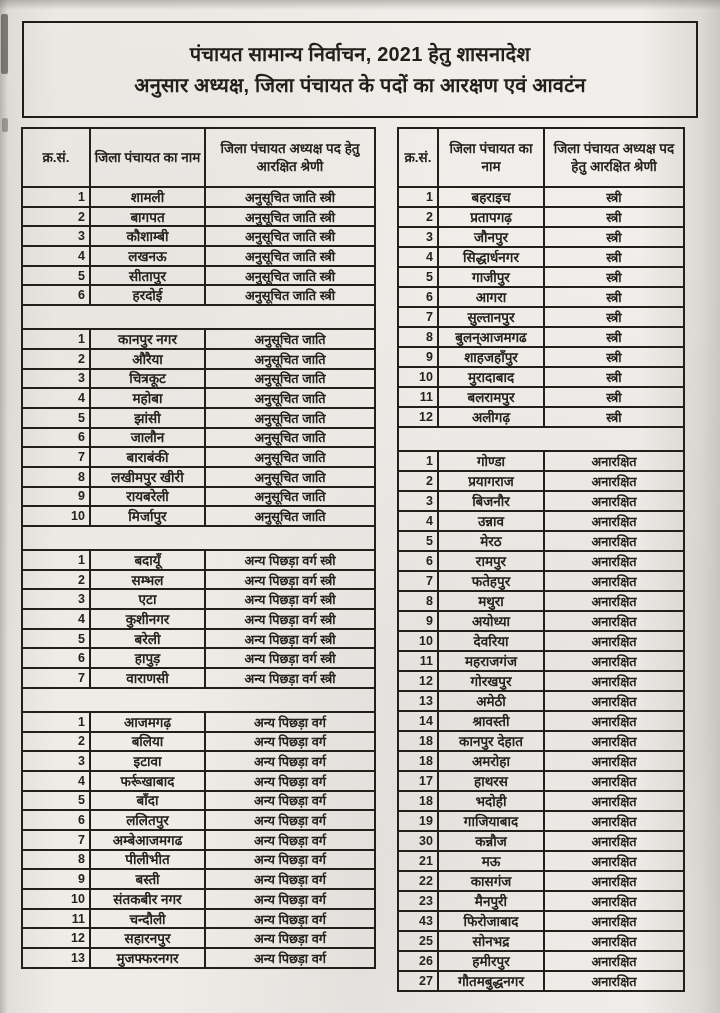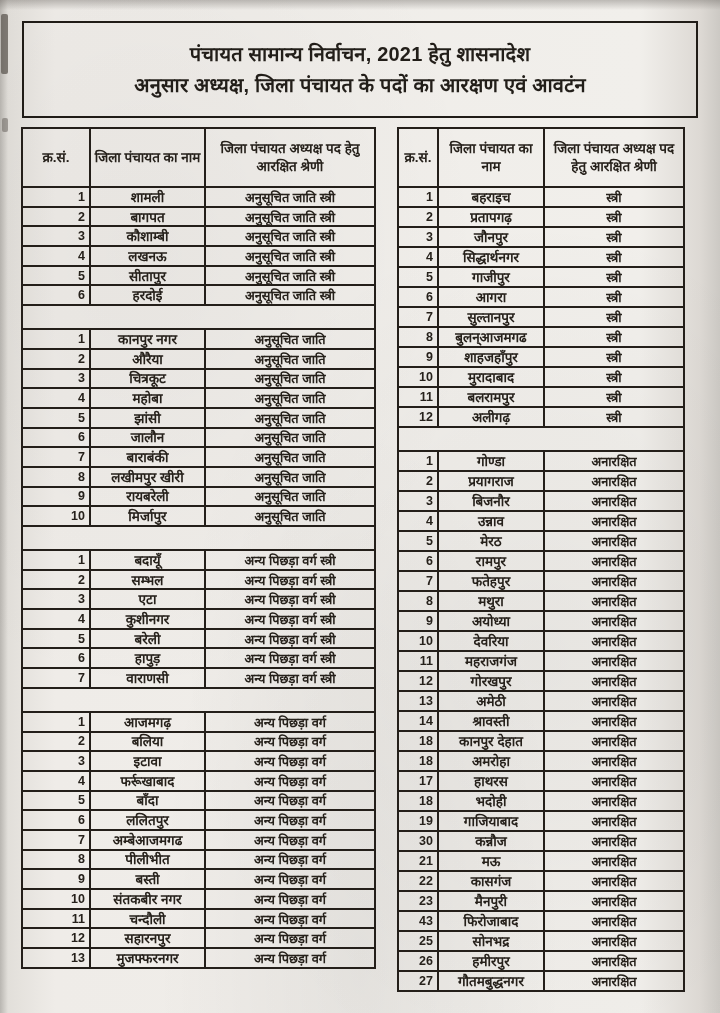--- a/index.html
+++ b/index.html
@@ -274,21 +274,21 @@
         <div class="tc w1">प्रतापगढ़</div>
         <div class="tc w2">स्त्री</div>
       </div>
       <div class="tr">
         <div class="tc w0">3</div>
         <div class="tc w1">जौनपुर</div>
         <div class="tc w2">स्त्री</div>
       </div>
       <div class="tr">
         <div class="tc w0">4</div>
-        <div class="tc w1">सिद्धार्थनगर</div>
+        <div class="tc w1">सिद्धार्धनगर</div>
         <div class="tc w2">स्त्री</div>
       </div>
       <div class="tr">
         <div class="tc w0">5</div>
         <div class="tc w1">गाजीपुर</div>
         <div class="tc w2">स्त्री</div>
       </div>
       <div class="tr">
         <div class="tc w0">6</div>
         <div class="tc w1">आगरा</div>

